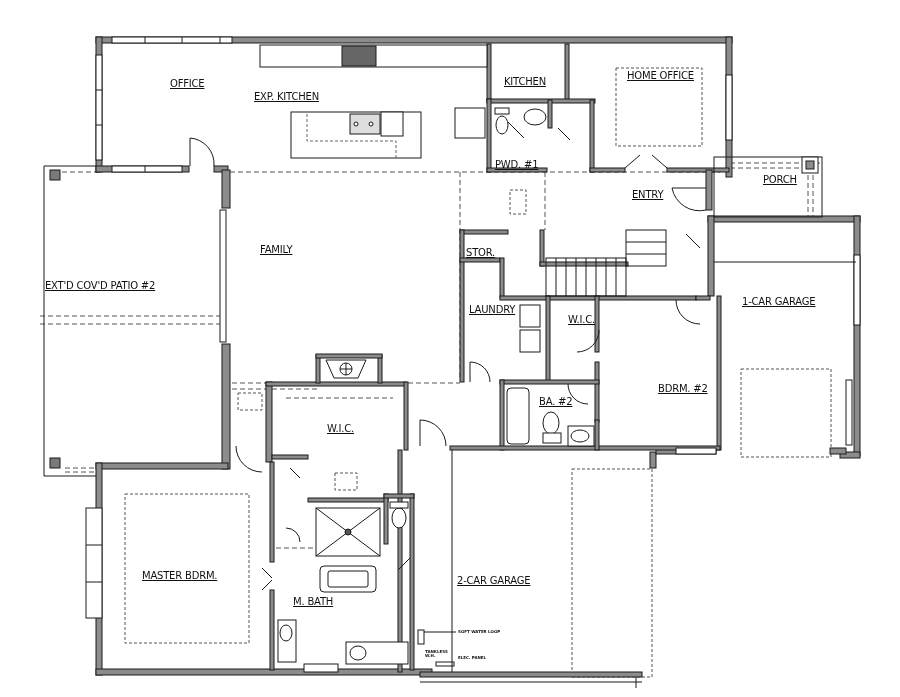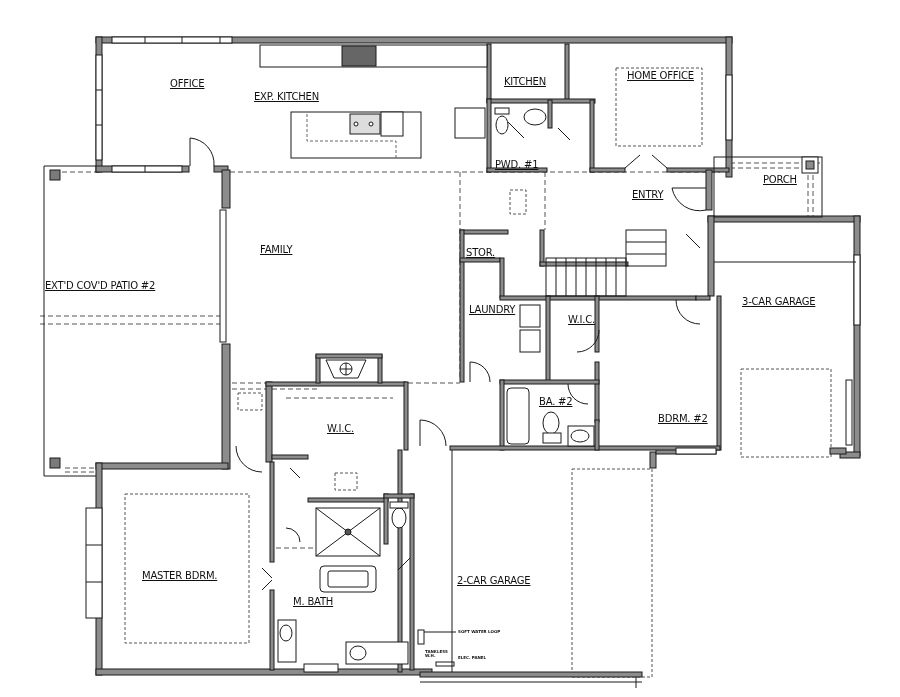--- a/index.html
+++ b/index.html
@@ -257,22 +257,22 @@
 <div class="lbl" style="left:504px;top:77px;">KITCHEN</div>
 <div class="lbl" style="left:627px;top:71px;">HOME OFFICE</div>
 <div class="lbl" style="left:495px;top:160px;">PWD. #1</div>
 <div class="lbl" style="left:763px;top:175px;">PORCH</div>
 <div class="lbl" style="left:632px;top:190px;">ENTRY</div>
 <div class="lbl" style="left:260px;top:245px;">FAMILY</div>
 <div class="lbl" style="left:45px;top:281px;">EXT'D COV'D PATIO #2</div>
 <div class="lbl" style="left:466px;top:248px;">STOR.</div>
 <div class="lbl" style="left:469px;top:305px;text-decoration:underline;">LAUNDRY</div>
 <div class="lbl" style="left:568px;top:315px;">W.I.C.</div>
-<div class="lbl" style="left:742px;top:297px;">3-CAR GARAGE</div>
-<div class="lbl" style="left:658px;top:384px;margin-top:30px;">BDRM. #2</div>
+<div class="lbl" style="left:742px;top:297px;">1-CAR GARAGE</div>
+<div class="lbl" style="left:658px;top:384px;">BDRM. #2</div>
 <div class="lbl" style="left:539px;top:397px;">BA. #2</div>
 <div class="lbl" style="left:327px;top:424px;">W.I.C.</div>
 <div class="lbl" style="left:142px;top:537px;margin-top:34px;">MASTER BDRM.</div>
 <div class="lbl" style="left:293px;top:597px;">M. BATH</div>
 <div class="lbl" style="left:457px;top:576px;">2-CAR GARAGE</div>
 
 <div class="tiny" style="left:458px;top:630px;">SOFT WATER LOOP</div>
 <div class="tiny" style="left:425px;top:650px;width:26px;white-space:normal;">TANKLESS W.H.</div>
 <div class="tiny" style="left:458px;top:656px;">ELEC. PANEL</div>
 

